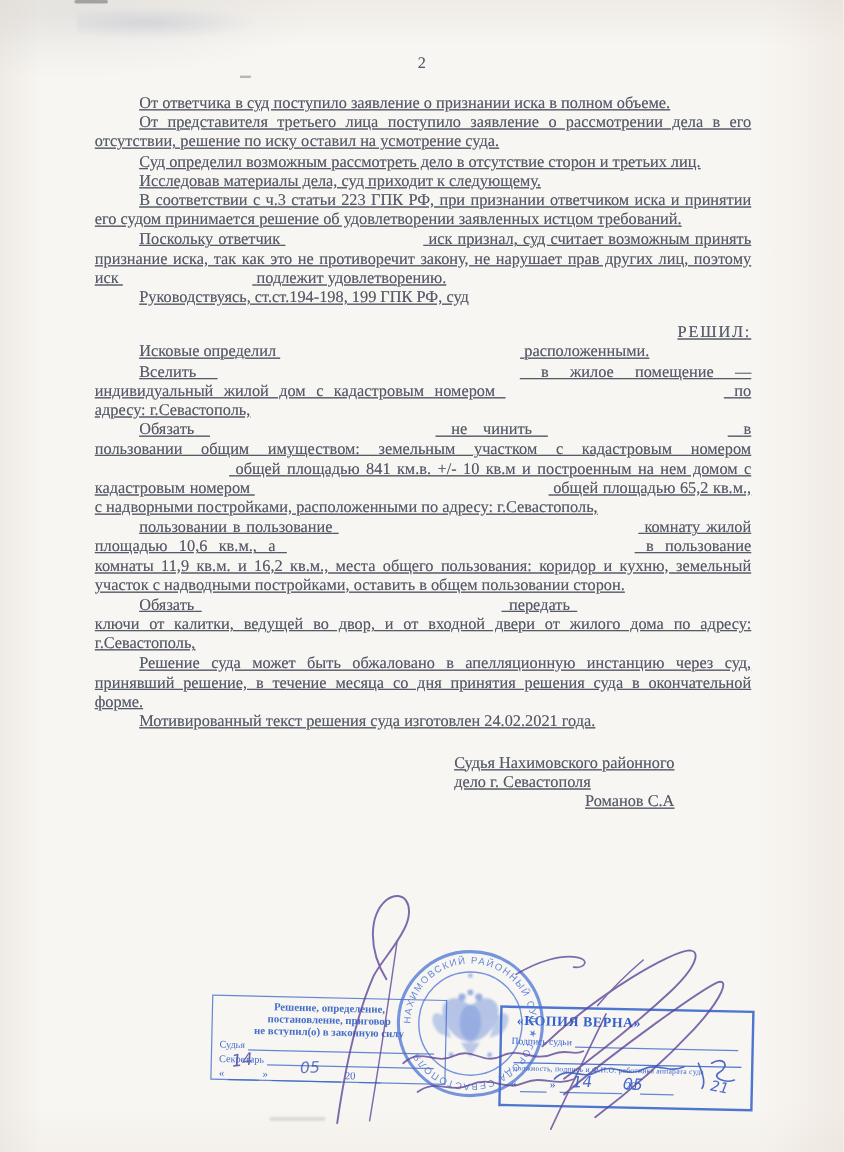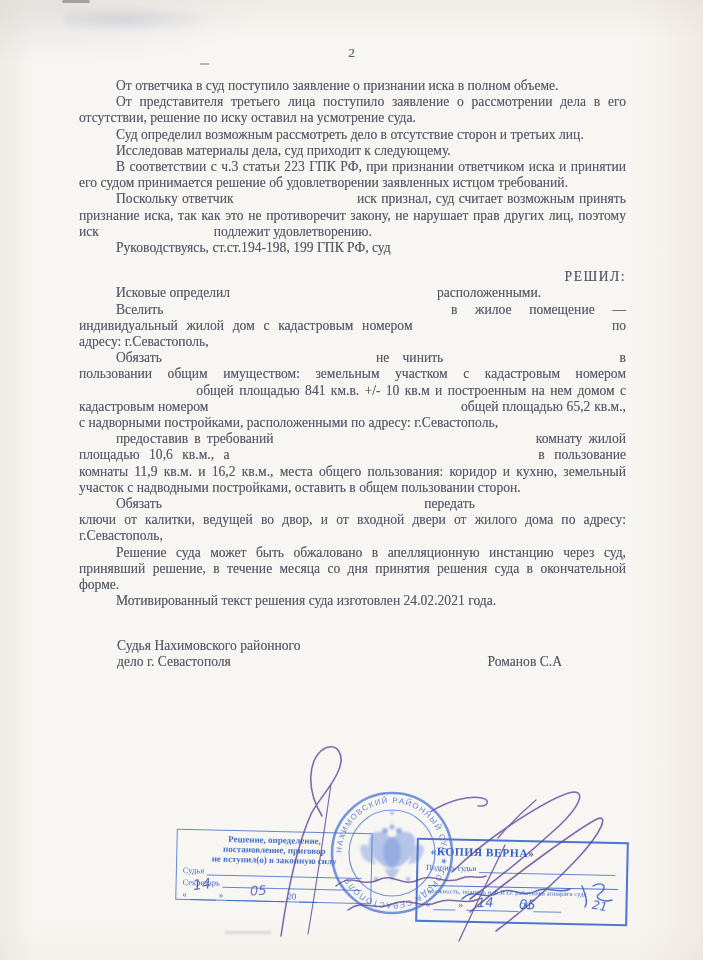--- a/index.html
+++ b/index.html
@@ -25,27 +25,28 @@
   .artifact-dash3{position:absolute;left:225px;top:931px;width:46px;height:3px;background:rgba(150,150,156,.30);filter:blur(1px);z-index:1;}
 
   .page-number{
     position:absolute;top:45px;left:0;width:703px;text-align:center;z-index:2;
     font-size:13.5px;color:#5a5e6c;text-shadow:0 0 .5px rgba(90,94,108,.5);
   }
   .doc-text{
     position:absolute;left:79px;top:78px;width:547px;z-index:2;
     color:#565a68;font-size:13.6px;line-height:16.2px;text-align:justify;
     text-shadow:0 0 .5px rgba(86,90,104,.55);
+    text-decoration:underline;
   }
   .para{margin:0;text-indent:37px;}
   .para.heading{text-align:right;text-indent:0;margin:13px 0 0 0;letter-spacing:1.5px;}
   .para .gap{display:inline-block;height:1px;}
   .sig-row{
     display:flex;justify-content:space-between;align-items:flex-end;
-    margin-top:28px;padding-left:38px;padding-right:64px;text-align:left;
+    margin-top:18px;padding-left:38px;padding-right:64px;text-align:left;flex-direction:column;
   }
   .sig-left div{white-space:nowrap;}
 
   .stamp{position:absolute;box-sizing:border-box;font-family:"Liberation Serif", serif;z-index:3;}
   .stamp-nif{
     left:176px;top:831px;width:196px;height:71px;
     border:1.6px solid rgba(52,98,198,.75);transform:rotate(1.3deg);
     color:rgba(52,98,198,.92);padding:3px 6px 0 6px;
   }
   .nif-h{font-size:9px;font-weight:bold;text-align:center;line-height:10px;white-space:nowrap;}
@@ -94,21 +95,21 @@
     <p class="para body"><span>От представителя третьего лица поступило заявление о рассмотрении дела в его отсутствии, решение по иску оставил на усмотрение суда.</span> </p>
     <p class="para body"><span>Суд определил возможным рассмотреть дело в отсутствие сторон и третьих лиц.</span> </p>
     <p class="para body"><span>Исследовав материалы дела, суд приходит к следующему.</span> </p>
     <p class="para body"><span>В соответствии с ч.3 статьи 223 ГПК РФ, при признании ответчиком иска и принятии его судом принимается решение об удовлетворении заявленных истцом требований.</span> </p>
     <p class="para body"><span>Поскольку ответчик</span> <span class="gap" style="width: 115px;"></span> <span>иск признал, суд считает возможным принять признание иска, так как это не противоречит закону, не нарушает прав других лиц, поэтому иск</span> <span class="gap" style="width: 108px;"></span> <span>подлежит удовлетворению.</span> </p>
     <p class="para body"><span>Руководствуясь, ст.ст.194-198, 199 ГПК РФ, суд</span> </p>
     <p class="para heading"><span>РЕШИЛ:</span> </p>
     <p class="para body"><span>Исковые определил</span> <span class="gap" style="width: 200px;"></span> <span>расположенными.</span> </p>
     <p class="para body"><span>Вселить</span> <span class="gap" style="width: 252px;"></span> <span>в жилое помещение — индивидуальный жилой дом с кадастровым номером</span> <span class="gap" style="width: 182px;"></span> <span>по адресу: г.Севастополь,</span> </p>
     <p class="para body"><span>Обязать</span> <span class="gap" style="width: 188px;"></span> <span>не чинить</span> <span class="gap" style="width: 150px;"></span> <span>в пользовании общим имуществом: земельным участком с кадастровым номером</span> <span class="gap" style="width: 112px;"></span> <span>общей площадью 841 км.в. +/- 10 кв.м и построенным на нем домом с кадастровым номером</span> <span class="gap" style="width: 245px;"></span> <span>общей площадью 65,2 кв.м., с надворными постройками, расположенными по адресу: г.Севастополь,</span> </p>
-    <p class="para body"><span>предоставив в требований</span> <span class="gap" style="width: 250px;"></span> <span>комнату жилой площадью 10,6 кв.м., а</span> <span class="gap" style="width: 290px;"></span> <span>в пользование комнаты 11,9 кв.м. и 16,2 кв.м., места общего пользования: коридор и кухню, земельный участок с надводными постройками, оставить в общем пользовании сторон.</span> </p>
+    <p class="para body"><span>пользовании в пользование</span> <span class="gap" style="width: 250px;"></span> <span>комнату жилой площадью 10,6 кв.м., а</span> <span class="gap" style="width: 290px;"></span> <span>в пользование комнаты 11,9 кв.м. и 16,2 кв.м., места общего пользования: коридор и кухню, земельный участок с надводными постройками, оставить в общем пользовании сторон.</span> </p>
     <p class="para body"><span>Обязать</span> <span class="gap" style="width: 250px;"></span> <span>передать</span> <span class="gap" style="width: 145px;"></span> <span>ключи от калитки, ведущей во двор, и от входной двери от жилого дома по адресу: г.Севастополь,</span> </p>
     <p class="para body"><span>Решение суда может быть обжаловано в апелляционную инстанцию через суд, принявший решение, в течение месяца со дня принятия решения суда в окончательной форме.</span> </p>
     <p class="para body"><span>Мотивированный текст решения суда изготовлен 24.02.2021 года.</span> </p>
     <div class="sig-row">
       <div class="sig-left">
         <div>Судья Нахимовского районного</div>
         <div>дело г. Севастополя</div>
       </div>
       <span>Романов С.А</span>
     </div>

